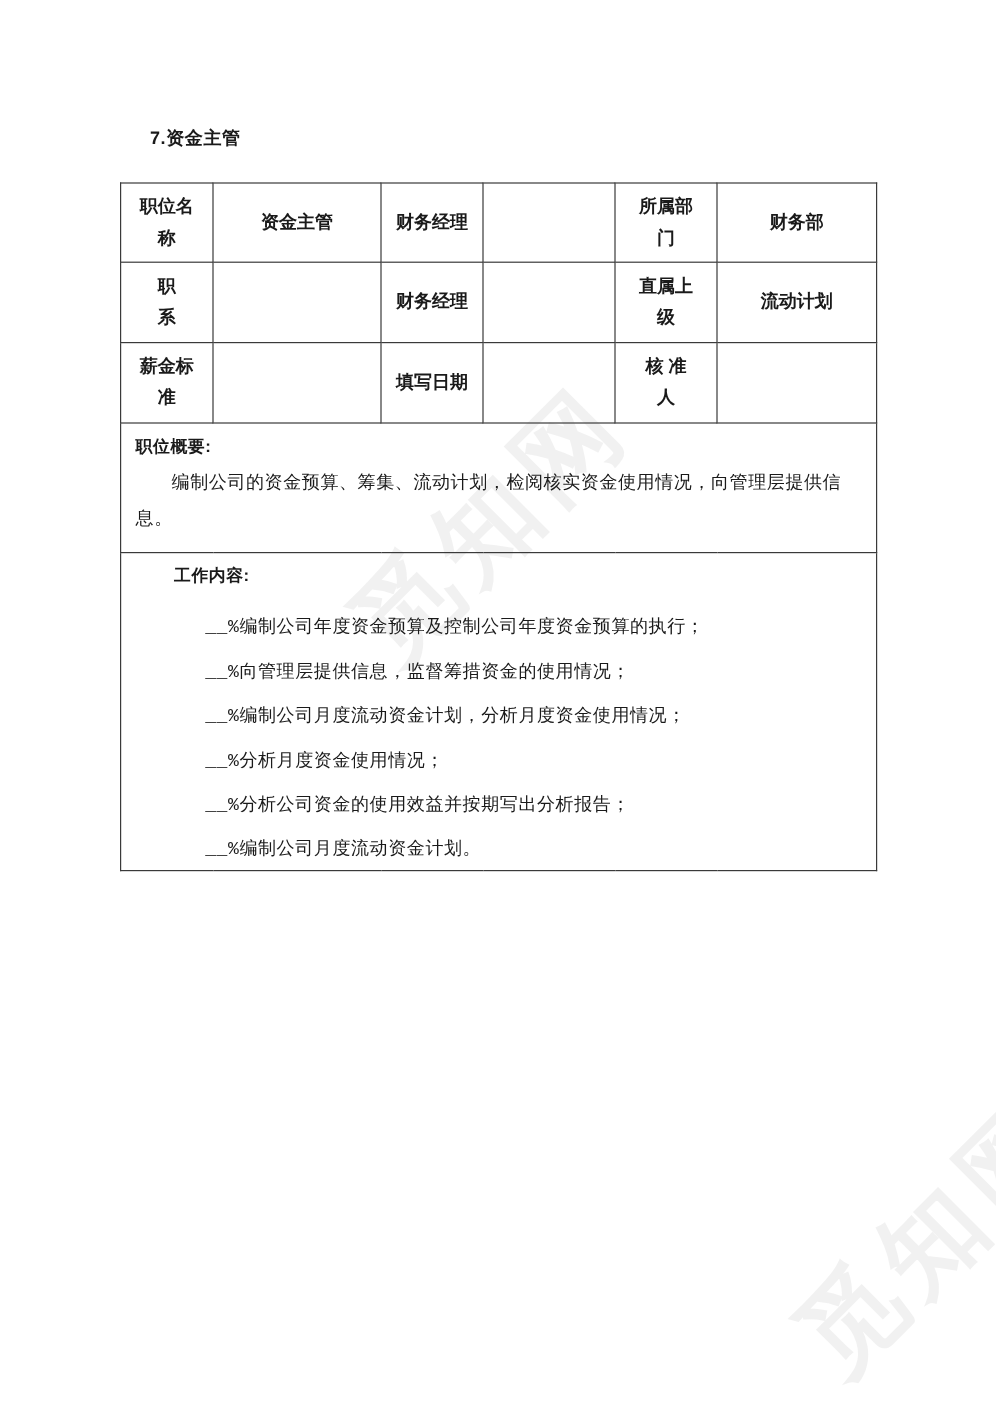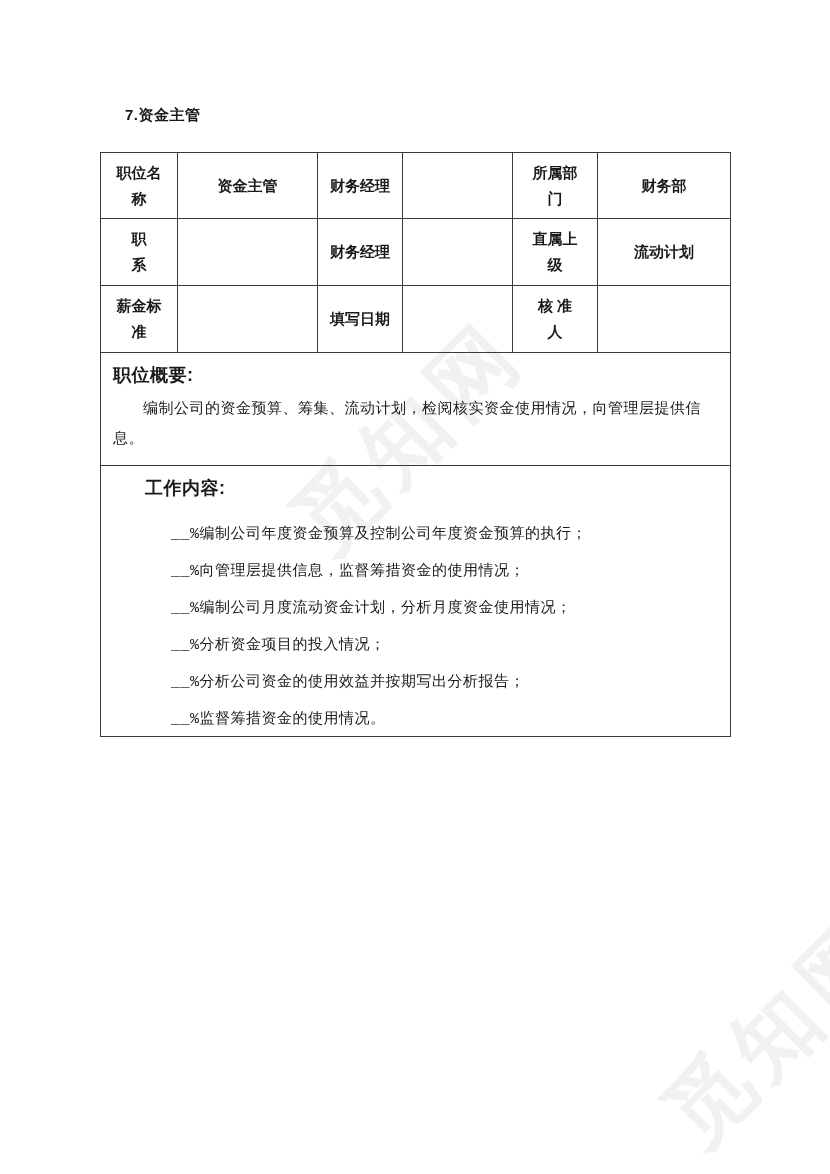--- a/index.html
+++ b/index.html
@@ -51,21 +51,21 @@
   tr.r3 td { height: 67px; }
   td.section {
     vertical-align: top;
     text-align: left;
     padding: 10px 14px 8px 12px;
     font-weight: normal;
   }
   td.summary-cell { height: 108px; }
   td.duties-cell  { height: 255px; padding-left: 44px; }
   .sec-head {
-    font-size: 18px;
+    font-size: 14px;
     font-weight: bold;
     margin: 0 0 6px 0;
     letter-spacing: 0.5px;
   }
   .sec-body {
     margin: 6px 0 4px 0;
     font-size: 15px;
     line-height: 30px;
     text-indent: 2em;
     letter-spacing: 0.5px;
@@ -160,21 +160,21 @@
         <p class="sec-body">编制公司的资金预算、筹集、流动计划，检阅核实资金使用情况，向管理层提供信息。</p>
       </td>
     </tr>
 
     <tr>
       <td class="section duties-cell" colspan="6">
         <div class="sec-head">工作内容:</div>
         <div class="duty-item">__%编制公司年度资金预算及控制公司年度资金预算的执行；</div>
         <div class="duty-item">__%向管理层提供信息，监督筹措资金的使用情况；</div>
         <div class="duty-item">__%编制公司月度流动资金计划，分析月度资金使用情况；</div>
-        <div class="duty-item">__%分析资金项目的投入情况；</div>
+        <div class="duty-item">__%分析月度资金使用情况；</div>
         <div class="duty-item">__%分析公司资金的使用效益并按期写出分析报告；</div>
-        <div class="duty-item">__%监督筹措资金的使用情况。</div>
+        <div class="duty-item">__%编制公司月度流动资金计划。</div>
       </td>
     </tr>
   </tbody>
     </table>
 
 </div>
 
 </body></html>

